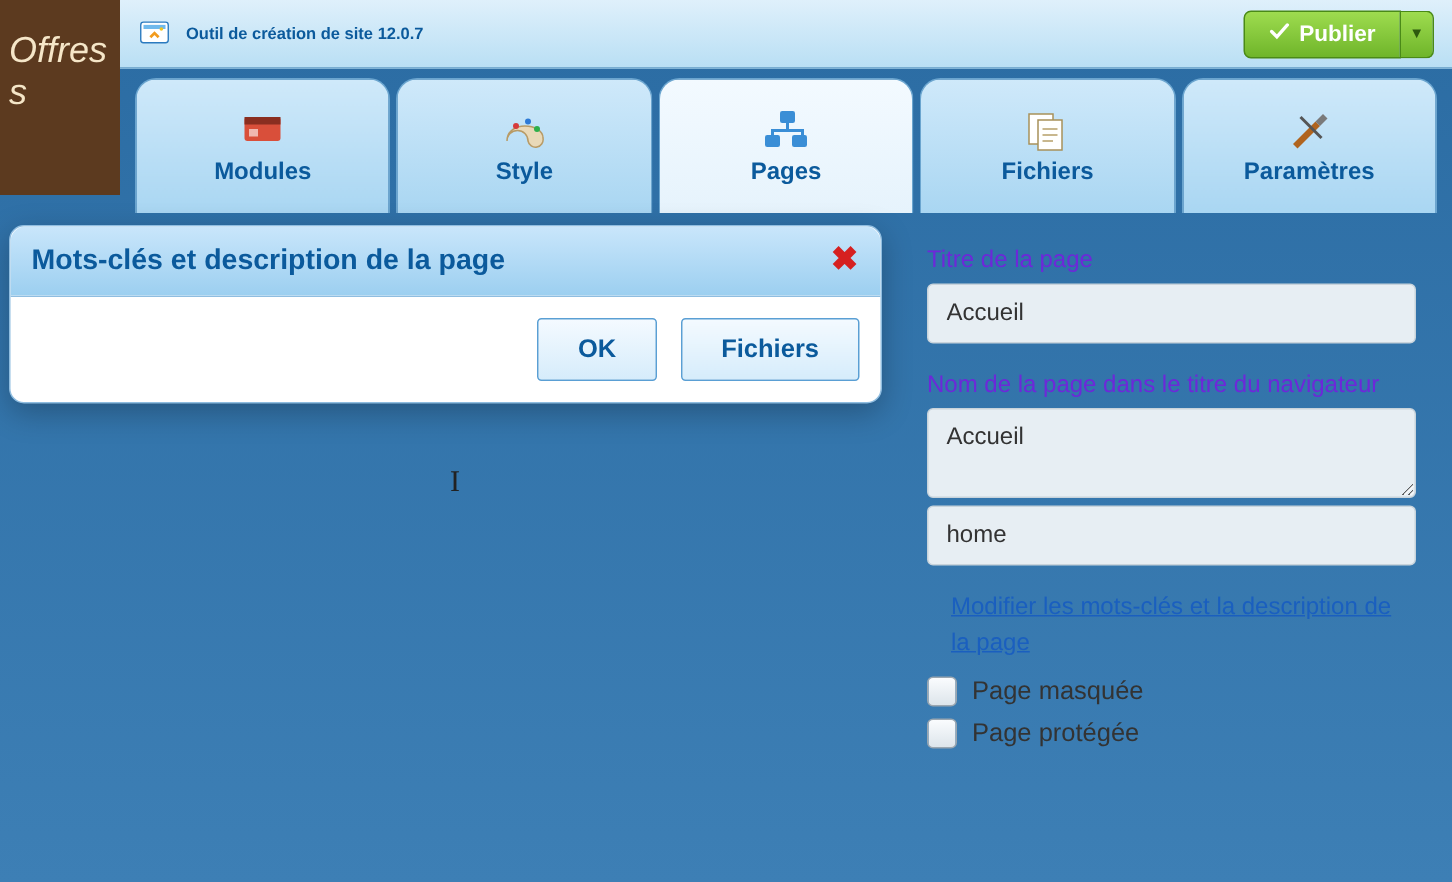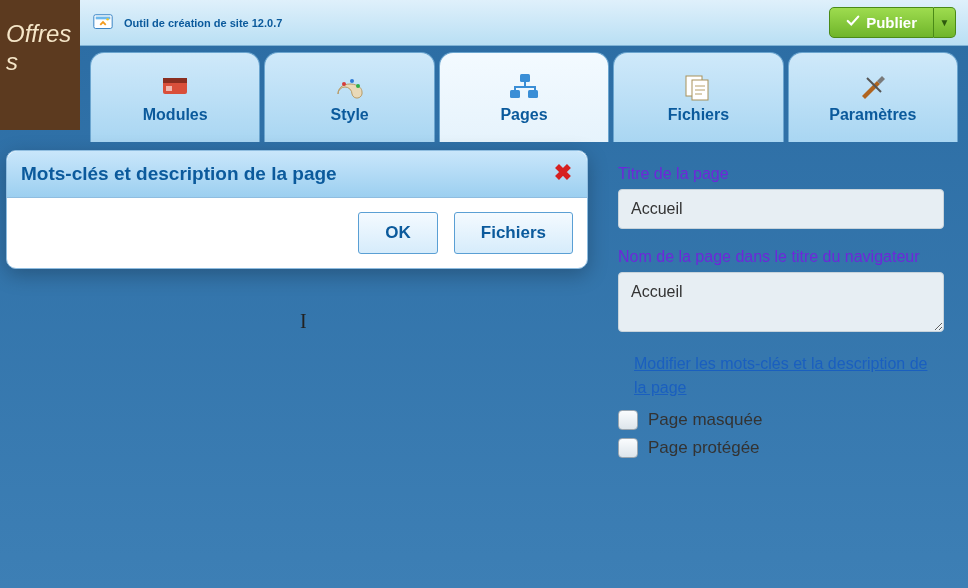--- a/index.html
+++ b/index.html
@@ -131,20 +131,21 @@
     </span>
     <span>Paramètres</span>
   </div>
 </div>
 
 <div class="panel">
   <div class="form-label">Titre de la page</div>
   <input class="form-input" value="Accueil" style="">
   <div class="form-label">Nom de la page dans le titre du navigateur</div>
   <textarea class="form-input" rows="2" style="height: 60px;">Accueil</textarea>
+  <input class="form-input" value="home" style="">
   <a class="form-link">Modifier les mots-clés et la description de la page</a>
   <label class="chk">
     <span class="box"></span>
     <span>Page masquée</span>
   </label>
   <label class="chk">
     <span class="box"></span>
     <span>Page protégée</span>
   </label>
 </div>

